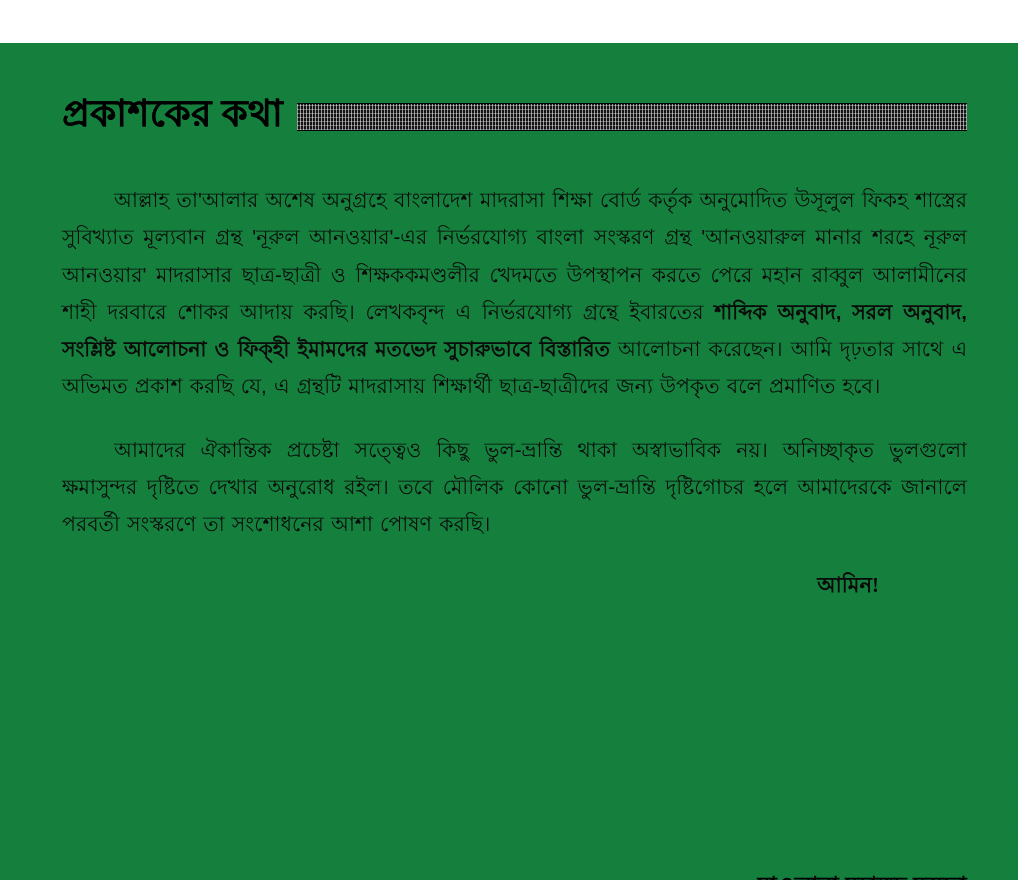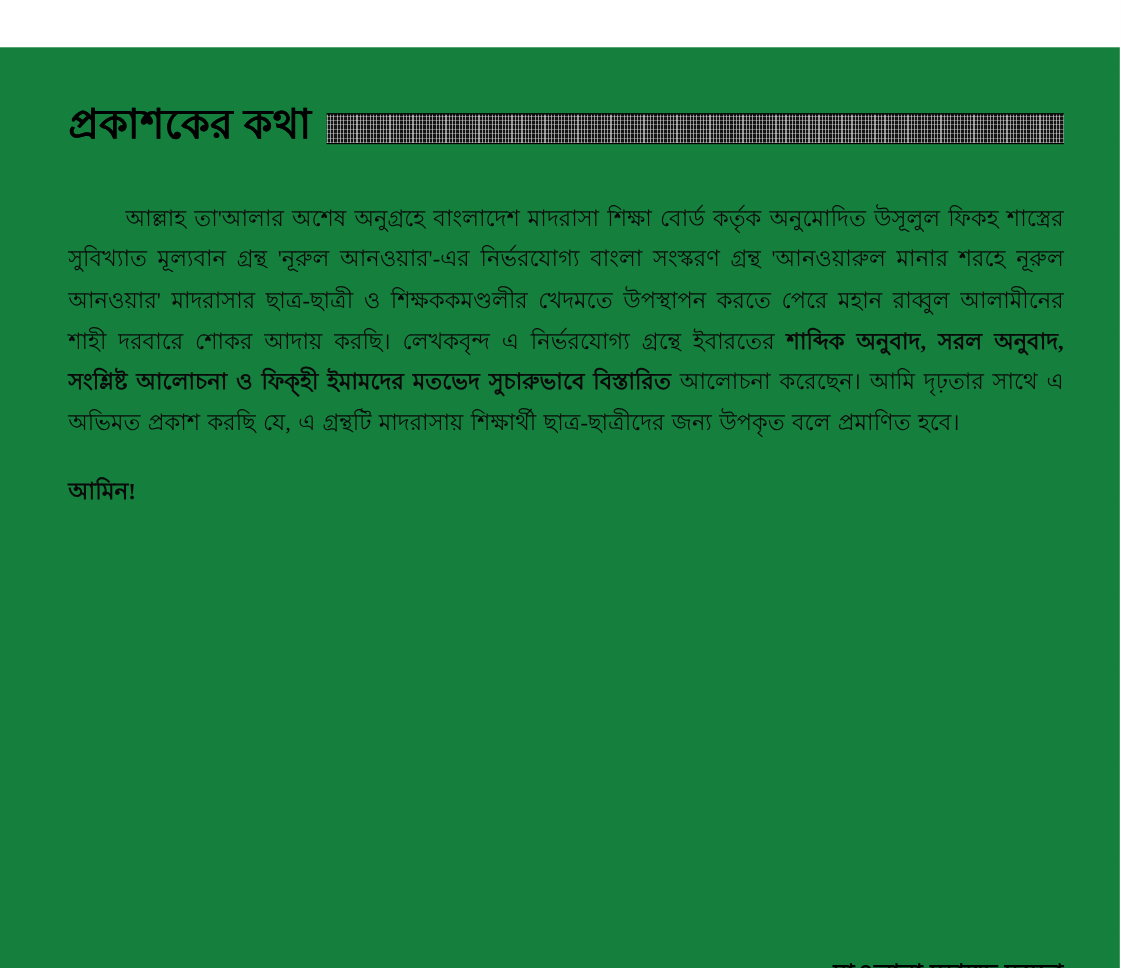--- a/index.html
+++ b/index.html
@@ -65,41 +65,41 @@
 
   
   .body-area {
     position: absolute;
     left: 62px;
     top: 138px;
     width: 905px;
   }
   p.para {
     margin: 0 0 26px 0;
-    font-family: Liberation Serif, serif;
+    font-family: Liberation Sans, sans-serif;
     font-size: 20.5px;
     line-height: 1.82;
     text-align: justify;
     text-justify: inter-word;
     text-indent: 52px;
     word-spacing: 1.5px;
     color: #0a0a0a;
   }
   p.para:last-of-type {
     margin-bottom: 0;
   }
   .strong-run {
     font-weight: 700;
   }
   .closing-amin {
     margin: 18px 0 0 0;
     font-family: "Liberation Serif", serif;
     font-size: 21px;
     font-weight: 700;
-    text-align: left;
+    text-align: right;
     padding-right: 88px;
     color: #0a0a0a;
   }
   .signature {
     position: absolute;
     left: 62px;
     top: 824px;
     width: 905px;
     text-align: right;
     padding-right: 12px;
@@ -128,20 +128,23 @@
     <div class="heading-title">প্রকাশকের কথা</div>
     <div class="heading-rule"></div>
   </div>
 
   <div class="body-area">
 
     <p class="para">
       <span>আল্লাহ তা'আলার অশেষ অনুগ্রহে বাংলাদেশ মাদরাসা শিক্ষা বোর্ড কর্তৃক অনুমোদিত উসূলুল ফিকহ শাস্ত্রের সুবিখ্যাত মূল্যবান গ্রন্থ 'নূরুল আনওয়ার'-এর নির্ভরযোগ্য বাংলা সংস্করণ গ্রন্থ 'আনওয়ারুল মানার শরহে নূরুল আনওয়ার' মাদরাসার ছাত্র-ছাত্রী ও শিক্ষককমণ্ডলীর খেদমতে উপস্থাপন করতে পেরে মহান রাব্বুল আলামীনের শাহী দরবারে শোকর আদায় করছি। লেখকবৃন্দ এ নির্ভরযোগ্য গ্রন্থে ইবারতের </span><span class="strong-run">শাব্দিক অনুবাদ, সরল অনুবাদ, সংশ্লিষ্ট আলোচনা ও ফিক্হী ইমামদের মতভেদ সুচারুভাবে বিস্তারিত</span><span> আলোচনা করেছেন। আমি দৃঢ়তার সাথে এ অভিমত প্রকাশ করছি যে, এ গ্রন্থটি মাদরাসায় শিক্ষার্থী ছাত্র-ছাত্রীদের জন্য উপকৃত বলে প্রমাণিত হবে।</span>
     </p>
 
+    <p class="para">
+      <span>আমাদের ঐকান্তিক প্রচেষ্টা সত্ত্বেও কিছু ভুল-ভ্রান্তি থাকা অস্বাভাবিক নয়। অনিচ্ছাকৃত ভুলগুলো ক্ষমাসুন্দর দৃষ্টিতে দেখার অনুরোধ রইল। তবে মৌলিক কোনো ভুল-ভ্রান্তি দৃষ্টিগোচর হলে আমাদেরকে জানালে পরবর্তী সংস্করণে তা সংশোধনের আশা পোষণ করছি।</span>
+    </p>
 
 
     <p class="closing-amin">আমিন!</p>
   </div>
 
   <div class="signature">মাওলানা মুহাম্মদ মুস্তফা</div>
 
   <div class="grain"></div>
 </div>
 

